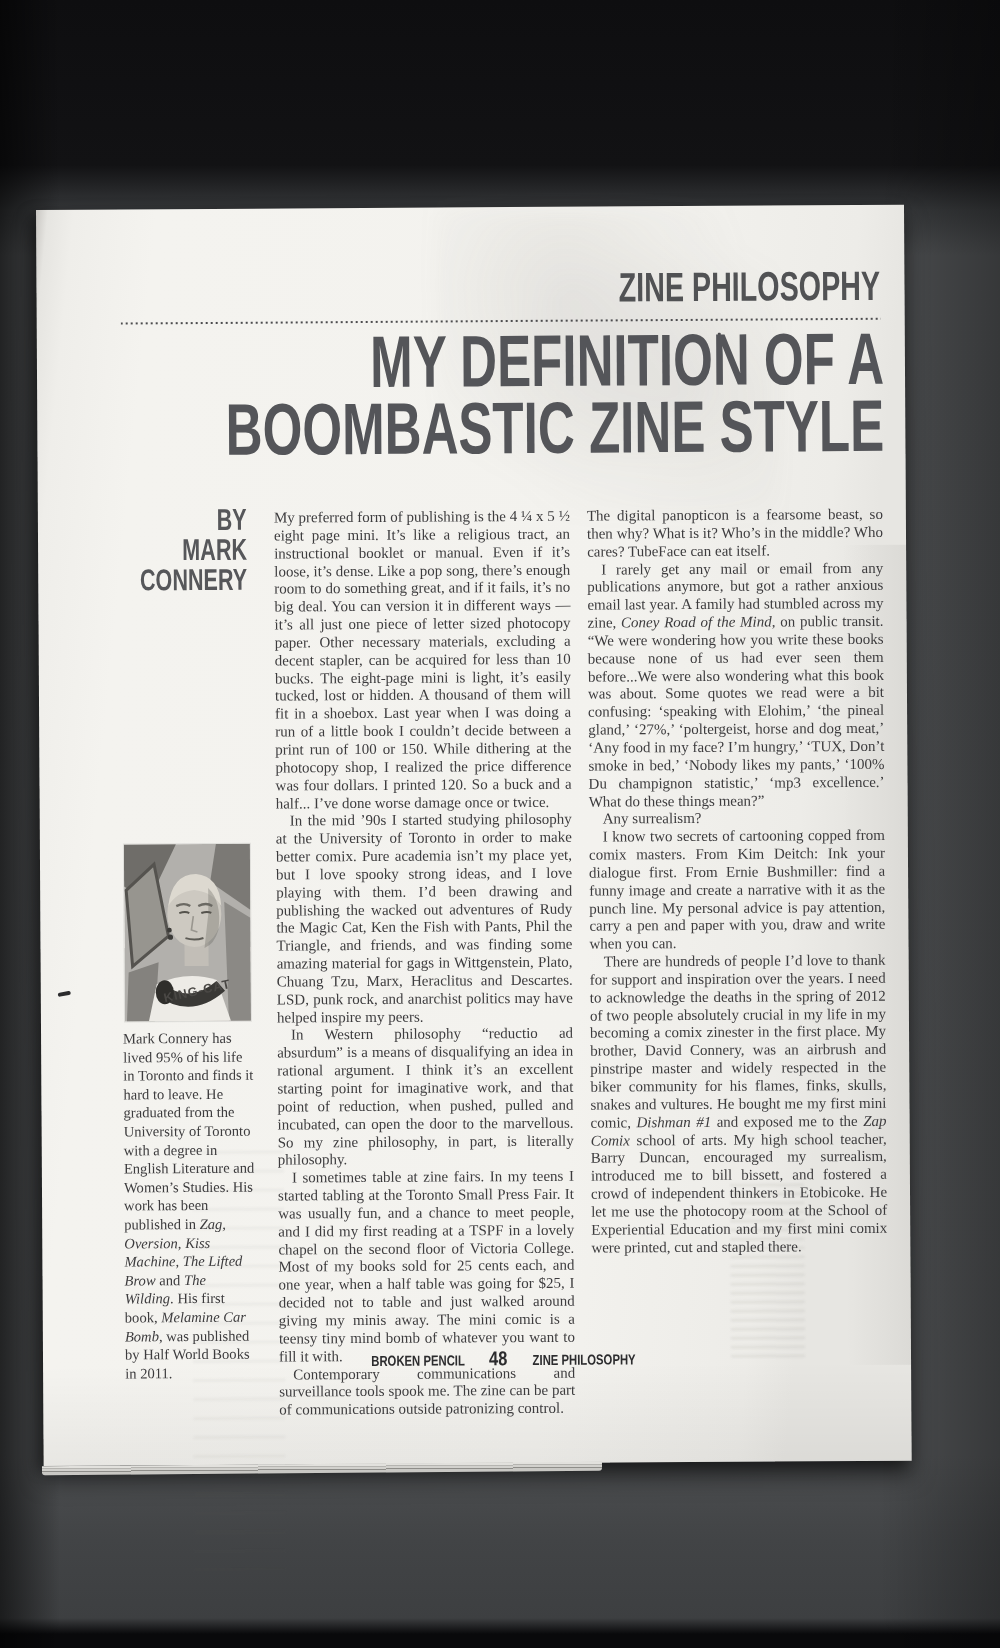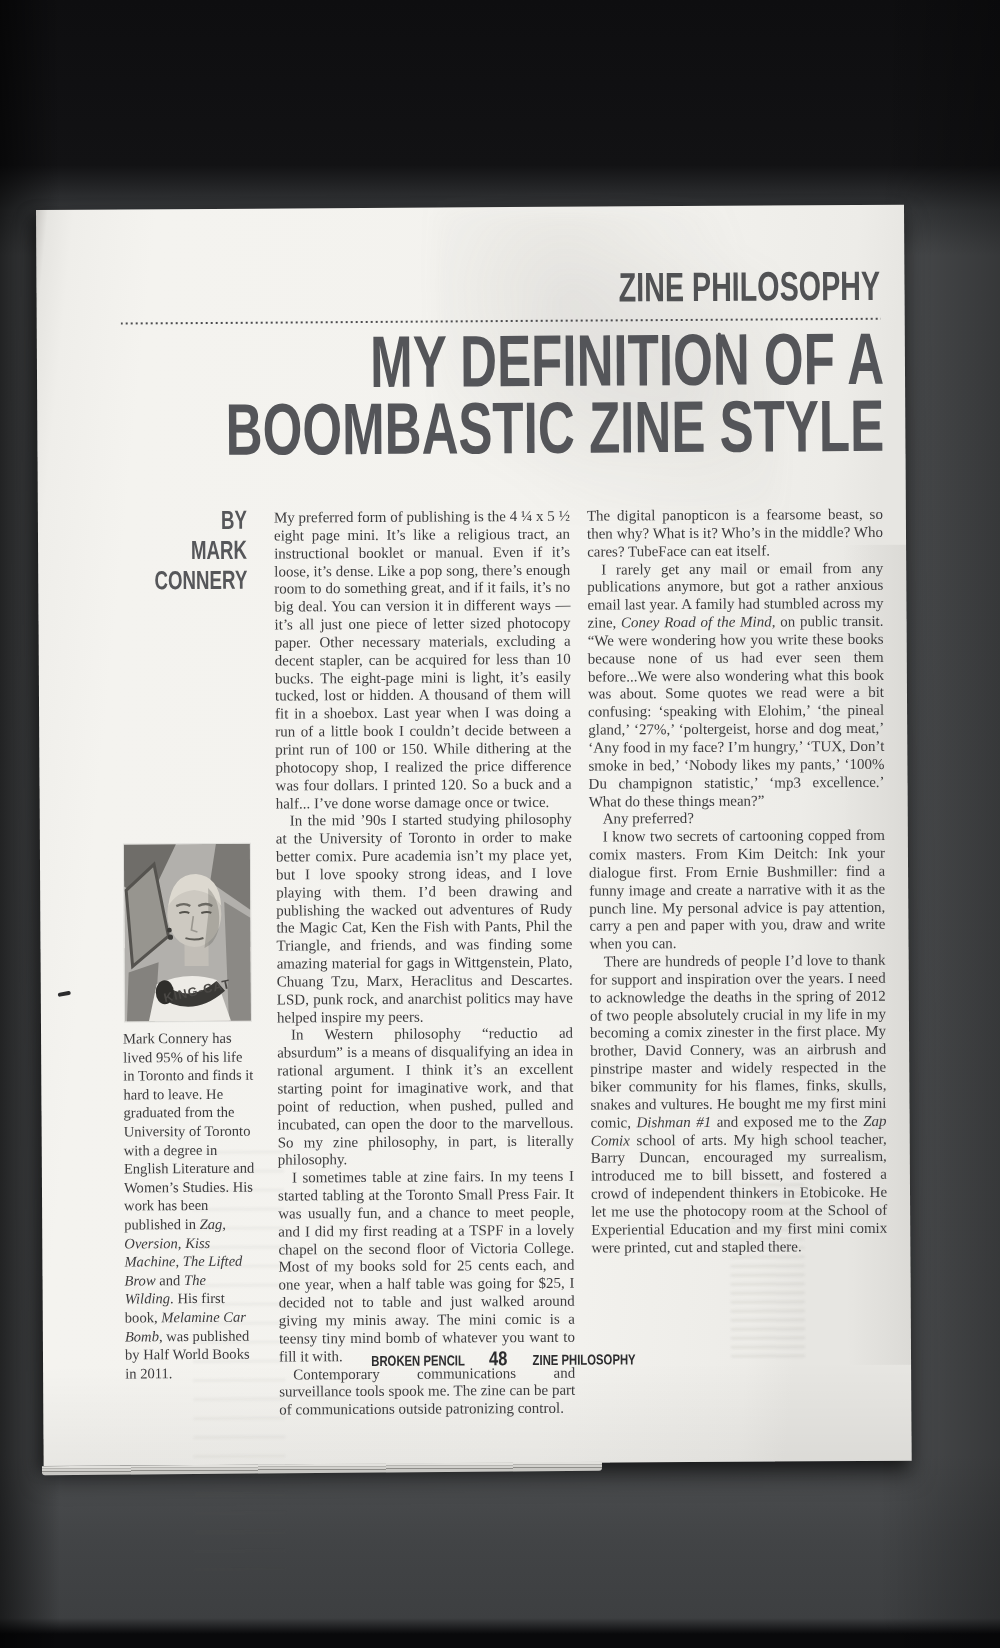--- a/index.html
+++ b/index.html
@@ -43,21 +43,21 @@
   .condensed{display:inline-block;white-space:nowrap;font-weight:bold;
     transform:scaleX(.7);transform-origin:100% 50%;}
   .kicker{position:absolute;right:24px;top:60px;text-align:right;
     font-size:41px;line-height:42px;color:#515254;letter-spacing:0;}
   .dotted-rule{position:absolute;left:84px;right:24px;top:113px;height:3px;
     background:repeating-linear-gradient(90deg,#4c4c4e 0 2px,transparent 2px 5px);
     background-size:5px 2px;background-repeat:repeat-x;background-position:0 0;}
   .headline{position:absolute;right:21px;top:120px;text-align:right;
     font-size:73px;line-height:67px;color:#545559;}
   .byline{position:absolute;right:659px;top:296px;text-align:right;
-    font-size:26px;line-height:30px;color:#56575a;white-space:nowrap;}
+    font-size:30px;line-height:30px;color:#56575a;white-space:nowrap;}
   .byline .condensed{transform:scaleX(.72);}
   
   .col{position:absolute;top:301px;width:296px;
     font-family:"Liberation Serif",serif;font-size:15px;line-height:17.85px;
     text-align:justify;color:#3d3c3e;}
   .col-1{left:236px;}
   .col-2{left:549px;}
   .col p{margin:0;}
   .col p + p{text-indent:14px;}
   .it{font-style:italic;}
@@ -112,21 +112,21 @@
       <p><span>My preferred form of publishing is the 4 ¼ x 5 ½ eight page mini. It’s like a religious tract, an instructional booklet or manual. Even if it’s loose, it’s dense. Like a pop song, there’s enough room to do something great, and if it fails, it’s no big deal. You can version it in different ways — it’s all just one piece of letter sized photocopy paper. Other necessary materials, excluding a decent stapler, can be acquired for less than 10 bucks. The eight-page mini is light, it’s easily tucked, lost or hidden. A thousand of them will fit in a shoebox. Last year when I was doing a run of a little book I couldn’t decide between a print run of 100 or 150. While dithering at the photocopy shop, I realized the price difference was four dollars. I printed 120. So a buck and a half... I’ve done worse damage once or twice.</span></p>
       <p><span>In the mid ’90s I started studying philosophy at the University of Toronto in order to make better comix. Pure academia isn’t my place yet, but I love spooky strong ideas, and I love playing with them. I’d been drawing and publishing the wacked out adventures of Rudy the Magic Cat, Ken the Fish with Pants, Phil the Triangle, and friends, and was finding some amazing material for gags in Wittgenstein, Plato, Chuang Tzu, Marx, Heraclitus and Descartes. LSD, punk rock, and anarchist politics may have helped inspire my peers.</span></p>
       <p><span>In Western philosophy “reductio ad absurdum” is a means of disqualifying an idea in rational argument. I think it’s an excellent starting point for imaginative work, and that point of reduction, when pushed, pulled and incubated, can open the door to the marvellous. So my zine philosophy, in part, is literally philosophy.</span></p>
       <p><span>I sometimes table at zine fairs. In my teens I started tabling at the Toronto Small Press Fair. It was usually fun, and a chance to meet people, and I did my first reading at a TSPF in a lovely chapel on the second floor of Victoria College. Most of my books sold for 25 cents each, and one year, when a half table was going for $25, I decided not to table and just walked around giving my minis away. The mini comic is a teensy tiny mind bomb of whatever you want to fill it with.</span></p>
       <p><span>Contemporary communications and surveillance tools spook me. The zine can be part of communications outside patronizing control.</span></p>
     </div>
 
   <div class="col col-2">
       <p><span>The digital panopticon is a fearsome beast, so then why? What is it? Who’s in the middle? Who cares? TubeFace can eat itself.</span></p>
       <p><span>I rarely get any mail or email from any publications anymore, but got a rather anxious email last year. A family had stumbled across my zine, </span><span class="it">Coney Road of the Mind</span><span>, on public transit. “We were wondering how you write these books because none of us had ever seen them before...We were also wondering what this book was about. Some quotes we read were a bit confusing: ‘speaking with Elohim,’ ‘the pineal gland,’ ‘27%,’ ‘poltergeist, horse and dog meat,’ ‘Any food in my face?  I’m hungry,’ ‘TUX, Don’t smoke in bed,’ ‘Nobody likes my pants,’ ‘100% Du champignon statistic,’ ‘mp3 excellence.’ What do these things mean?”</span></p>
-      <p><span>Any preferred?</span></p>
+      <p><span>Any surrealism?</span></p>
       <p><span>I know two secrets of cartooning copped from comix masters. From Kim Deitch: Ink your dialogue first. From Ernie Bushmiller: find a funny image and create a narrative with it as the punch line. My personal advice is pay attention, carry a pen and paper with you, draw and write when you can.</span></p>
       <p><span>There are hundreds of people I’d love to thank for support and inspiration over the years. I need to acknowledge the deaths in the spring of 2012 of two people absolutely crucial in my life in my becoming a comix zinester in the first place. My brother, David Connery, was an airbrush and pinstripe master and widely respected in the biker community for his flames, finks, skulls, snakes and vultures. He bought me my first mini comic, </span><span class="it">Dishman #1</span><span> and exposed me to the </span><span class="it">Zap Comix</span><span> school of arts. My high school teacher, Barry Duncan, encouraged my surrealism, introduced me to bill bissett, and fostered a crowd of independent thinkers in Etobicoke. He let me use the photocopy room at the School of Experiential Education and my first mini comix were printed, cut and stapled there.</span></p>
     </div>
 
   <svg class="photo" viewBox="0 0 126 177" xmlns="http://www.w3.org/2000/svg">
     <rect width="126" height="177" fill="#b2b0ac"></rect>
     <path d="M0,0 L52,0 L24,58 L0,42 Z" fill="#6f6d69"></path>
     <path d="M2,46 L30,20 L44,92 L8,122 Z" fill="#97958f" stroke="#55534f" stroke-width="3"></path>
     <path d="M92,0 L126,0 L126,66 L86,38 Z" fill="#7b7975"></path>
     <path d="M100,58 L126,74 L126,177 L104,177 Z" fill="#8b8985"></path>

